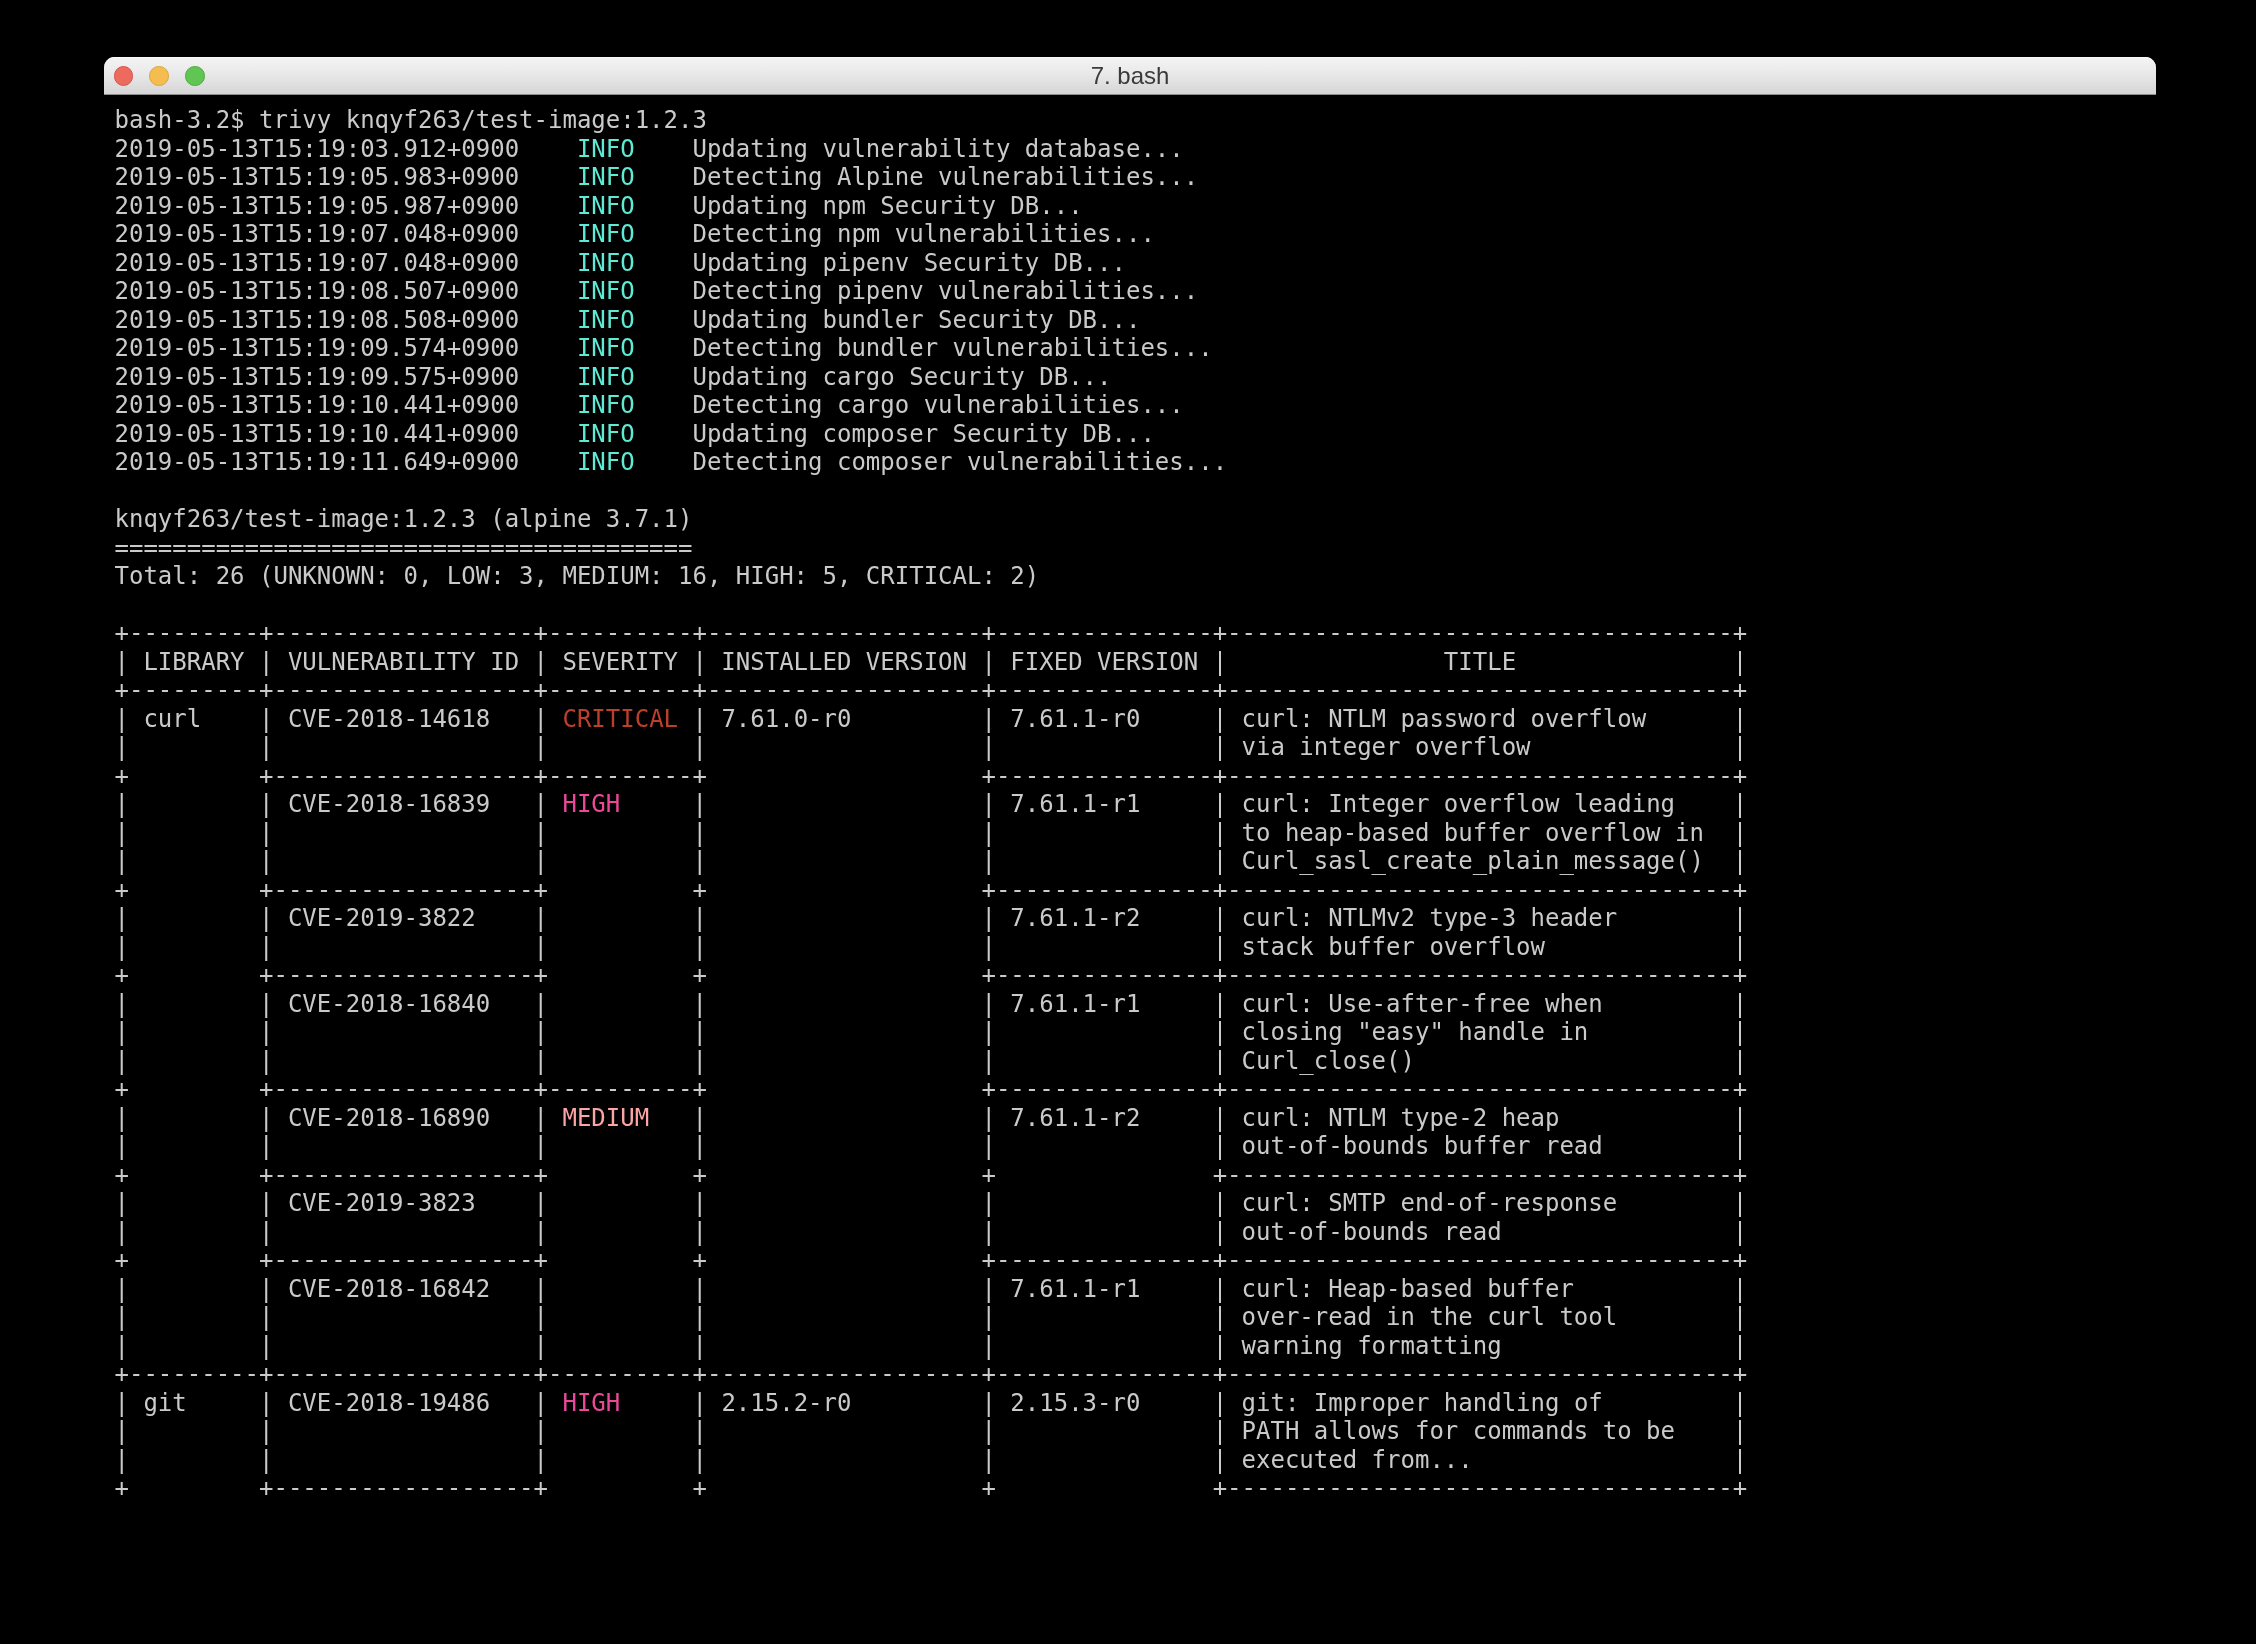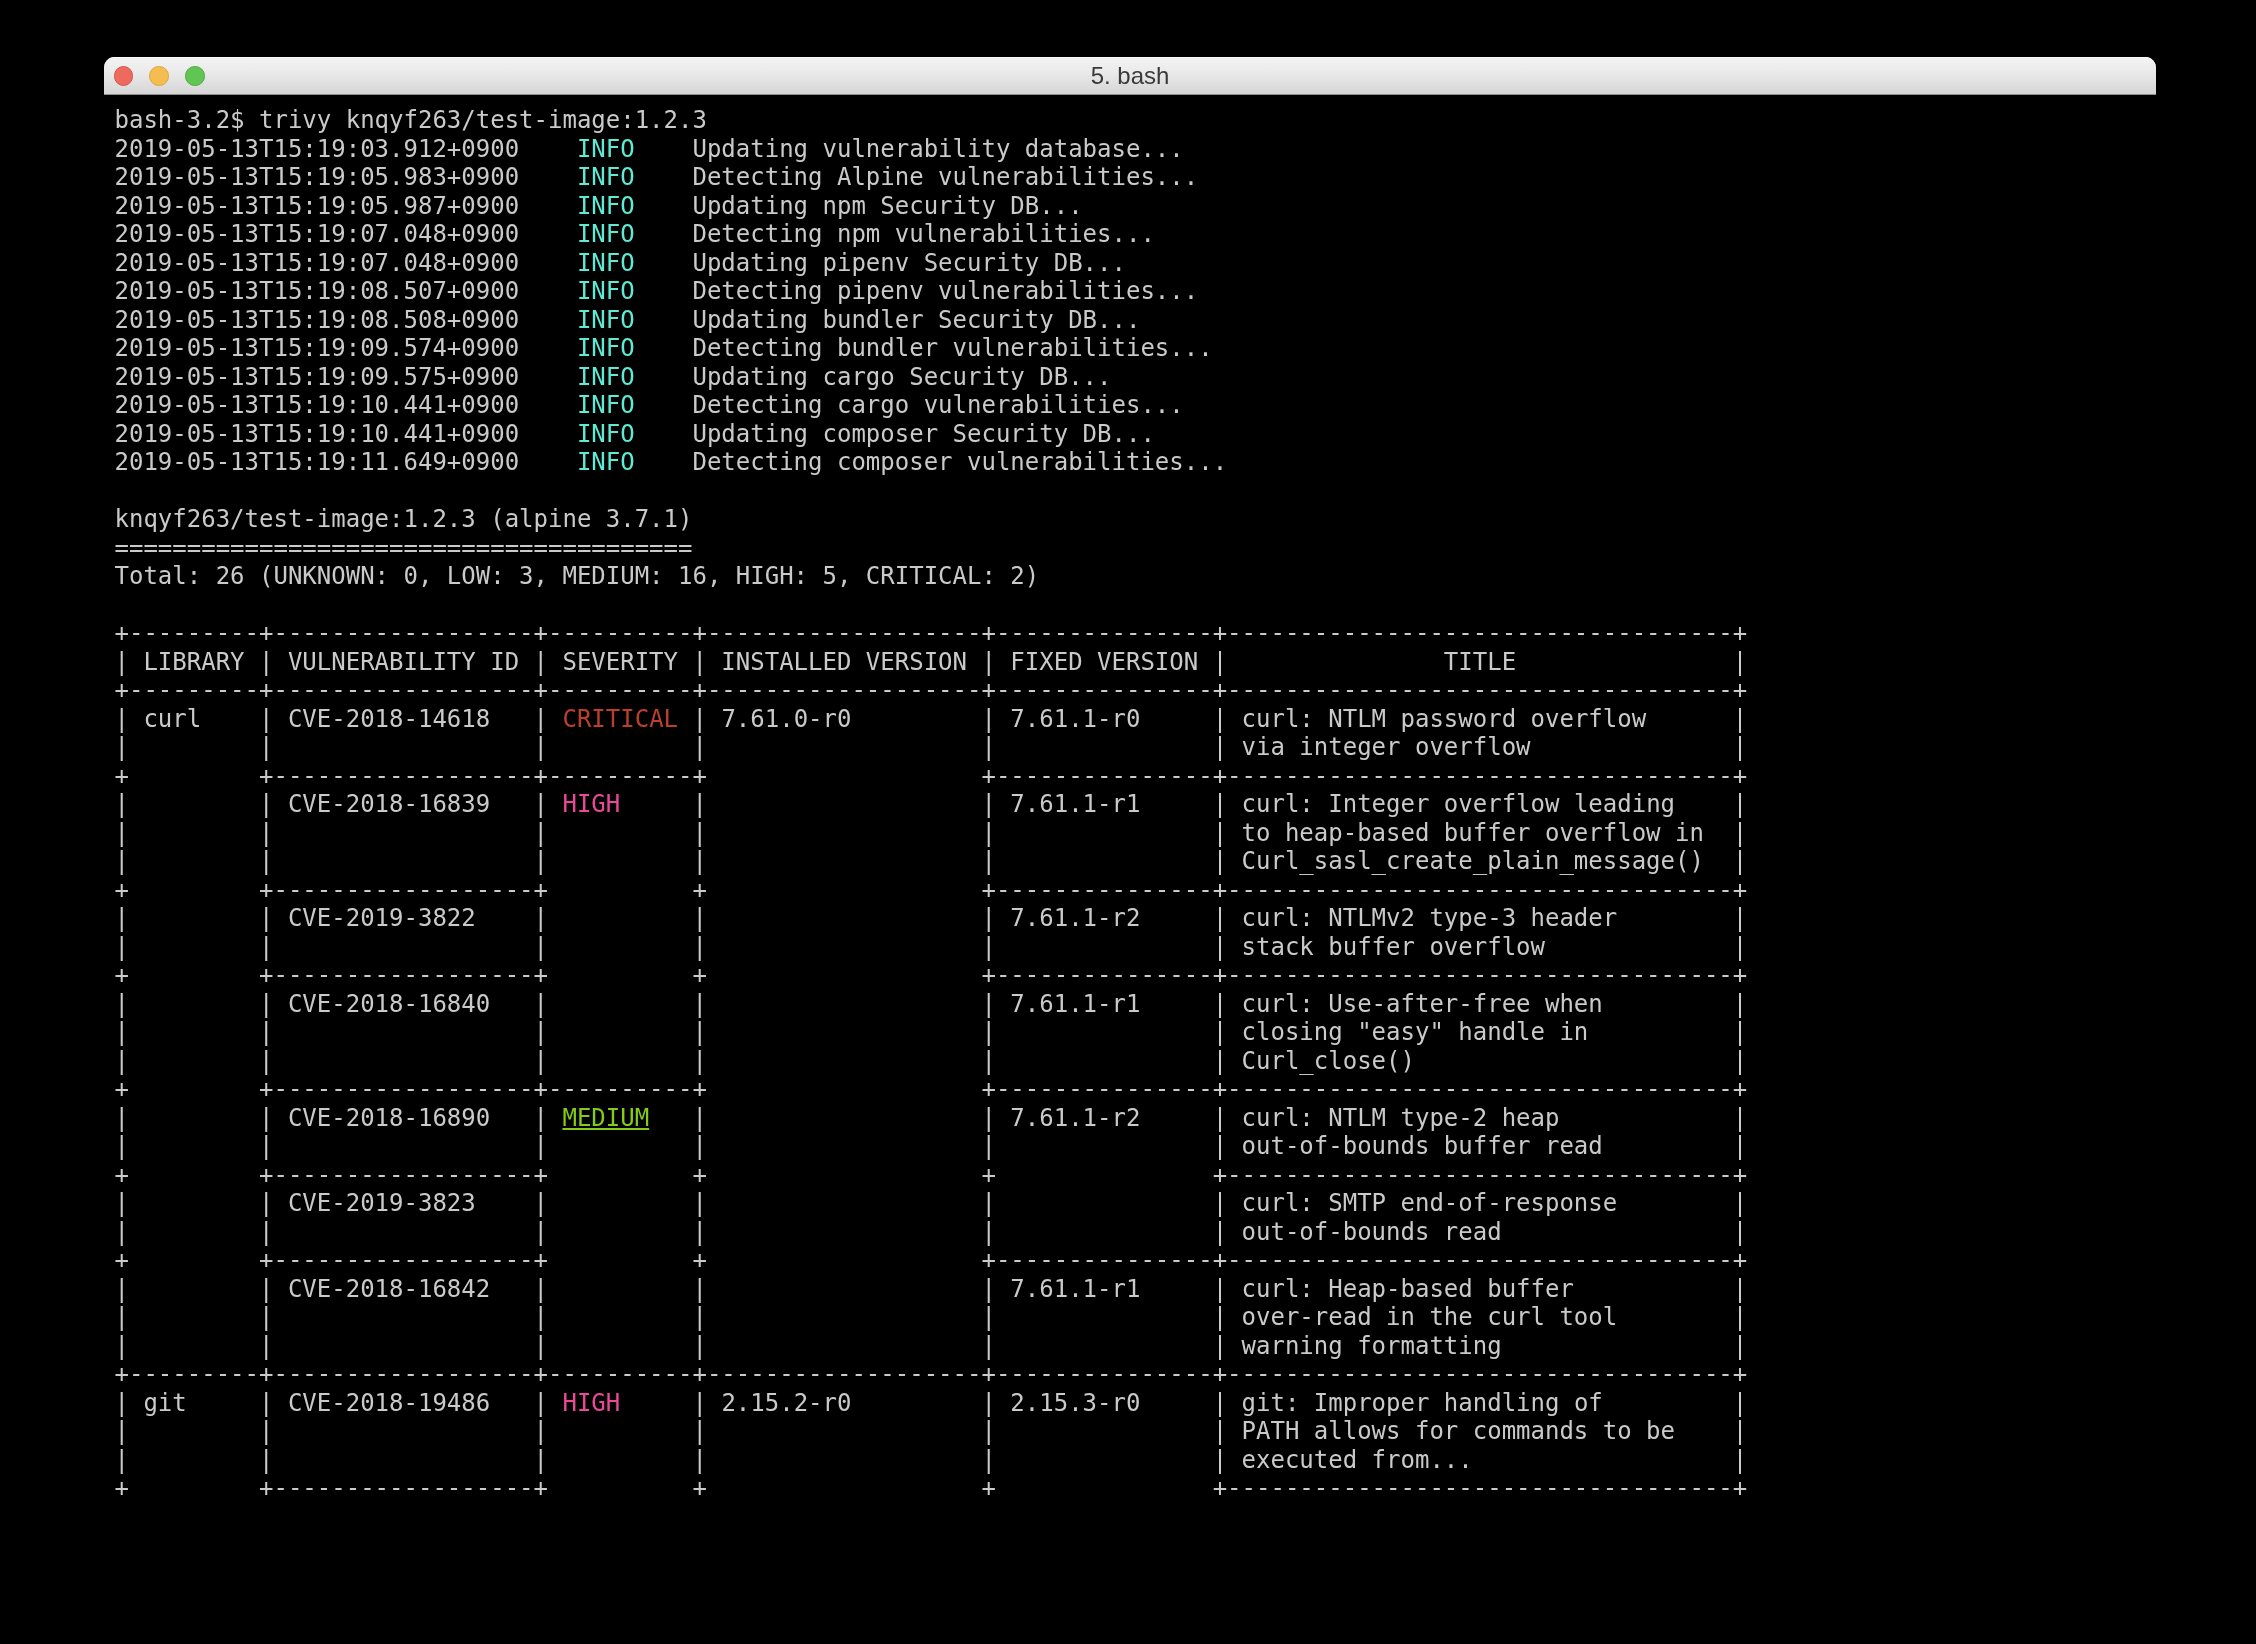--- a/index.html
+++ b/index.html
@@ -69,27 +69,27 @@
     line-height: 28.5px;
     color: #cacaca;
   }
   .tline {
     height: 28.5px;
     white-space: pre;
   }
   .c-info     { color: #5eead4; }
   .c-critical { color: #bc3f2c; text-align: center; }
   .c-high     { color: #ec4899; }
-  .c-medium   { color: #84cc16; text-decoration: underline; }
+  .c-medium   { color: #fca5a5; }
 </style>
 </head>
 <body>
 
 <div class="window">
   <div class="titlebar">
     <div class="traffic-light tl-close"></div>
     <div class="traffic-light tl-minimize"></div>
     <div class="traffic-light tl-zoom"></div>
-    <div class="window-title">5. bash</div>
+    <div class="window-title">7. bash</div>
   </div>
   <pre class="screen"><div class="tline"><span>bash-3.2$ trivy knqyf263/test-image:1.2.3</span></div><div class="tline"><span>2019-05-13T15:19:03.912+0900    </span><span class="c-info">INFO</span><span>    Updating vulnerability database...</span></div><div class="tline"><span>2019-05-13T15:19:05.983+0900    </span><span class="c-info">INFO</span><span>    Detecting Alpine vulnerabilities...</span></div><div class="tline"><span>2019-05-13T15:19:05.987+0900    </span><span class="c-info">INFO</span><span>    Updating npm Security DB...</span></div><div class="tline"><span>2019-05-13T15:19:07.048+0900    </span><span class="c-info">INFO</span><span>    Detecting npm vulnerabilities...</span></div><div class="tline"><span>2019-05-13T15:19:07.048+0900    </span><span class="c-info">INFO</span><span>    Updating pipenv Security DB...</span></div><div class="tline"><span>2019-05-13T15:19:08.507+0900    </span><span class="c-info">INFO</span><span>    Detecting pipenv vulnerabilities...</span></div><div class="tline"><span>2019-05-13T15:19:08.508+0900    </span><span class="c-info">INFO</span><span>    Updating bundler Security DB...</span></div><div class="tline"><span>2019-05-13T15:19:09.574+0900    </span><span class="c-info">INFO</span><span>    Detecting bundler vulnerabilities...</span></div><div class="tline"><span>2019-05-13T15:19:09.575+0900    </span><span class="c-info">INFO</span><span>    Updating cargo Security DB...</span></div><div class="tline"><span>2019-05-13T15:19:10.441+0900    </span><span class="c-info">INFO</span><span>    Detecting cargo vulnerabilities...</span></div><div class="tline"><span>2019-05-13T15:19:10.441+0900    </span><span class="c-info">INFO</span><span>    Updating composer Security DB...</span></div><div class="tline"><span>2019-05-13T15:19:11.649+0900    </span><span class="c-info">INFO</span><span>    Detecting composer vulnerabilities...</span></div><div class="tline"><span></span></div><div class="tline"><span>knqyf263/test-image:1.2.3 (alpine 3.7.1)</span></div><div class="tline"><span>========================================</span></div><div class="tline"><span>Total: 26 (UNKNOWN: 0, LOW: 3, MEDIUM: 16, HIGH: 5, CRITICAL: 2)</span></div><div class="tline"><span></span></div><div class="tline"><span>+---------+------------------+----------+-------------------+---------------+-----------------------------------+</span></div><div class="tline"><span>| LIBRARY | VULNERABILITY ID | SEVERITY | INSTALLED VERSION | FIXED VERSION |               TITLE               |</span></div><div class="tline"><span>+---------+------------------+----------+-------------------+---------------+-----------------------------------+</span></div><div class="tline"><span>| curl    | CVE-2018-14618   | </span><span class="c-critical">CRITICAL</span><span> | 7.61.0-r0         | 7.61.1-r0     | curl: NTLM password overflow      |</span></div><div class="tline"><span>|         |                  |          |                   |               | via integer overflow              |</span></div><div class="tline"><span>+         +------------------+----------+                   +---------------+-----------------------------------+</span></div><div class="tline"><span>|         | CVE-2018-16839   | </span><span class="c-high">HIGH</span><span>     |                   | 7.61.1-r1     | curl: Integer overflow leading    |</span></div><div class="tline"><span>|         |                  |          |                   |               | to heap-based buffer overflow in  |</span></div><div class="tline"><span>|         |                  |          |                   |               | Curl_sasl_create_plain_message()  |</span></div><div class="tline"><span>+         +------------------+          +                   +---------------+-----------------------------------+</span></div><div class="tline"><span>|         | CVE-2019-3822    |          |                   | 7.61.1-r2     | curl: NTLMv2 type-3 header        |</span></div><div class="tline"><span>|         |                  |          |                   |               | stack buffer overflow             |</span></div><div class="tline"><span>+         +------------------+          +                   +---------------+-----------------------------------+</span></div><div class="tline"><span>|         | CVE-2018-16840   |          |                   | 7.61.1-r1     | curl: Use-after-free when         |</span></div><div class="tline"><span>|         |                  |          |                   |               | closing "easy" handle in          |</span></div><div class="tline"><span>|         |                  |          |                   |               | Curl_close()                      |</span></div><div class="tline"><span>+         +------------------+----------+                   +---------------+-----------------------------------+</span></div><div class="tline"><span>|         | CVE-2018-16890   | </span><span class="c-medium">MEDIUM</span><span>   |                   | 7.61.1-r2     | curl: NTLM type-2 heap            |</span></div><div class="tline"><span>|         |                  |          |                   |               | out-of-bounds buffer read         |</span></div><div class="tline"><span>+         +------------------+          +                   +               +-----------------------------------+</span></div><div class="tline"><span>|         | CVE-2019-3823    |          |                   |               | curl: SMTP end-of-response        |</span></div><div class="tline"><span>|         |                  |          |                   |               | out-of-bounds read                |</span></div><div class="tline"><span>+         +------------------+          +                   +---------------+-----------------------------------+</span></div><div class="tline"><span>|         | CVE-2018-16842   |          |                   | 7.61.1-r1     | curl: Heap-based buffer           |</span></div><div class="tline"><span>|         |                  |          |                   |               | over-read in the curl tool        |</span></div><div class="tline"><span>|         |                  |          |                   |               | warning formatting                |</span></div><div class="tline"><span>+---------+------------------+----------+-------------------+---------------+-----------------------------------+</span></div><div class="tline"><span>| git     | CVE-2018-19486   | </span><span class="c-high">HIGH</span><span>     | 2.15.2-r0         | 2.15.3-r0     | git: Improper handling of         |</span></div><div class="tline"><span>|         |                  |          |                   |               | PATH allows for commands to be    |</span></div><div class="tline"><span>|         |                  |          |                   |               | executed from...                  |</span></div><div class="tline"><span>+         +------------------+          +                   +               +-----------------------------------+</span></div></pre>
 </div>
 
 
 </body></html>

